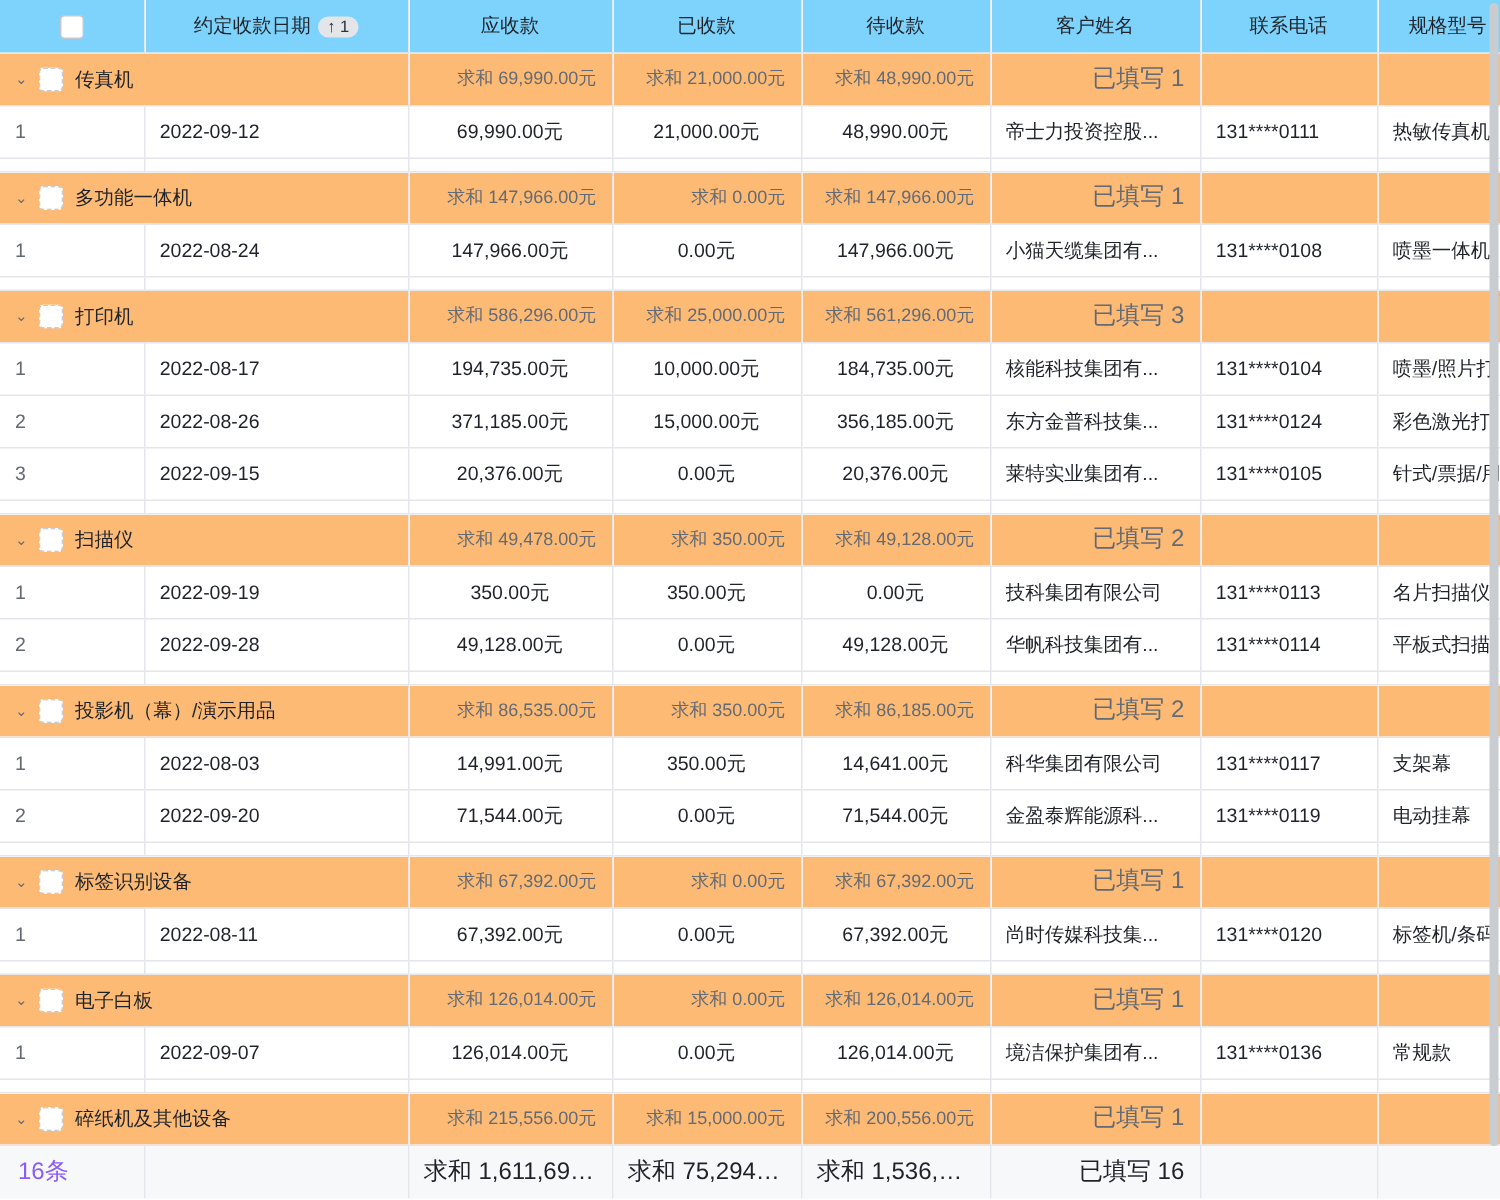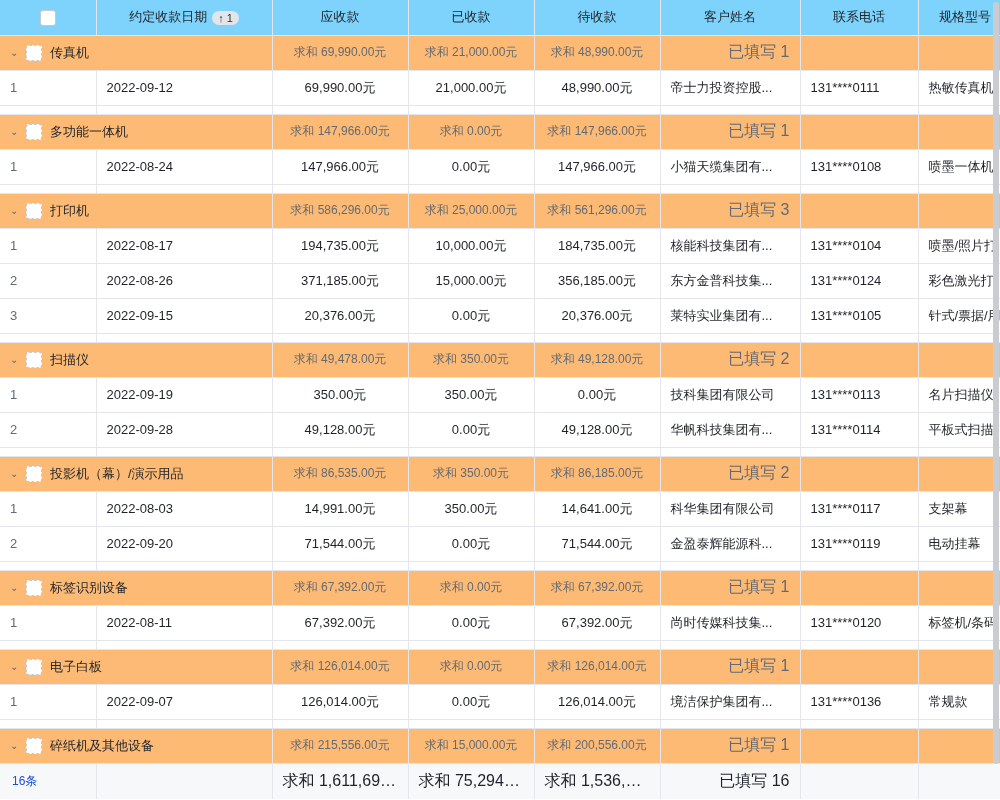--- a/index.html
+++ b/index.html
@@ -94,21 +94,21 @@
     color: #1f2329;
     font-size: 13px;
     border-bottom: 1px solid #e5e6eb;
   }
   tr.group td.gname {
     font-weight: normal;
     color: #1f2329;
   }
   tr.group td.agg {
     color: #646a73;
-    text-align: center;
+    text-align: right;
     font-size: 12px;
   }
   tr.group td.filled {
     color: #646a73;
     text-align: right;
     font-size: 16px;
   }
   .caret {
     display: inline-block;
     width: 10px;
@@ -141,21 +141,21 @@
   }
   
   tr.summary td {
     background: #f7f8fa;
     color: #1f2329;
     border-top: 1px solid #dee0e3;
     border-bottom: none;
     height: 36px;
   }
   tr.summary td.agg { color: #1f2329; text-align: right; font-size: 16px; }
-  tr.summary td.cnt { color: #1d4ed8; font-size: 12px; padding-left: 12px; }
+  tr.summary td.cnt { color: #8b5cf6; font-size: 16px; padding-left: 12px; }
 
   
   .scrollbar {
     position: absolute;
     top: 0;
     right: 0;
     width: 8px;
     height: 800px;
     background: transparent;
   }

